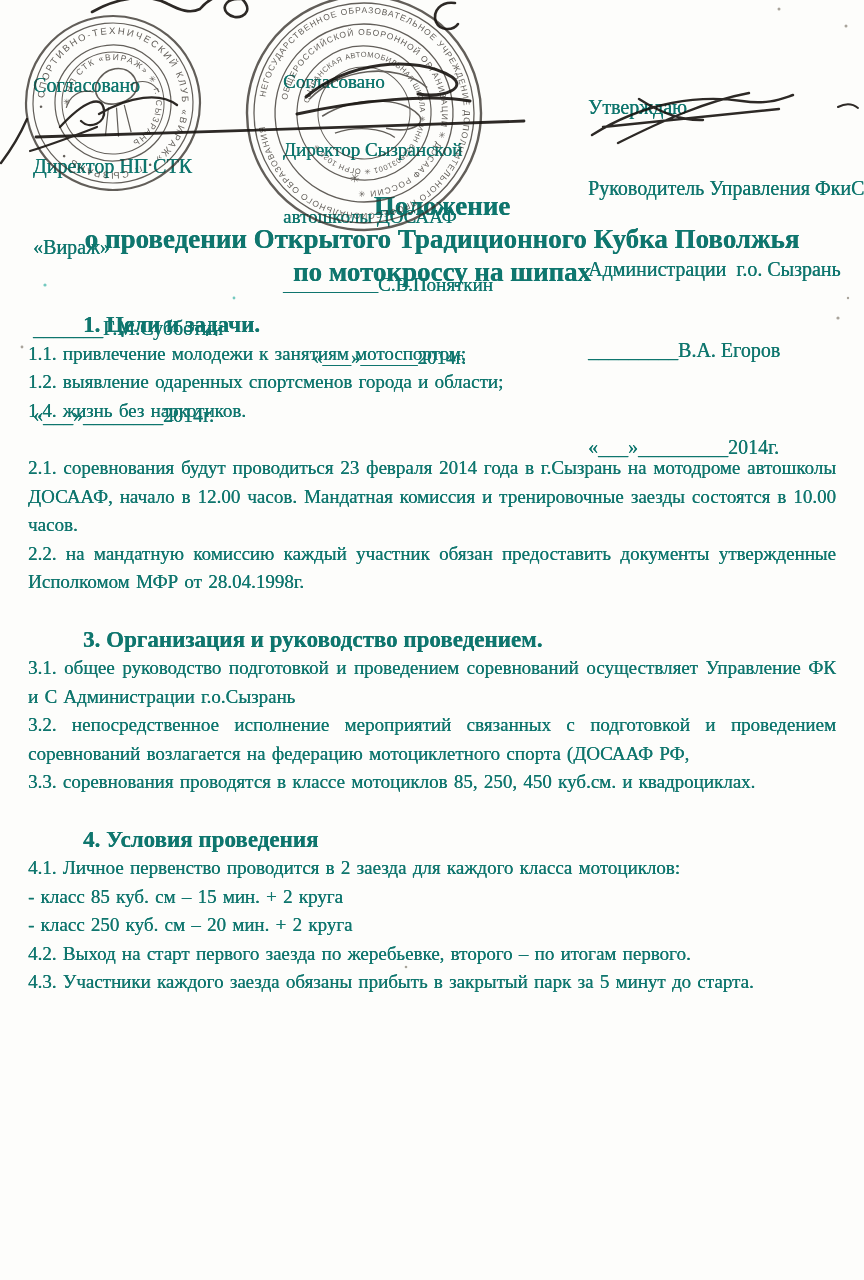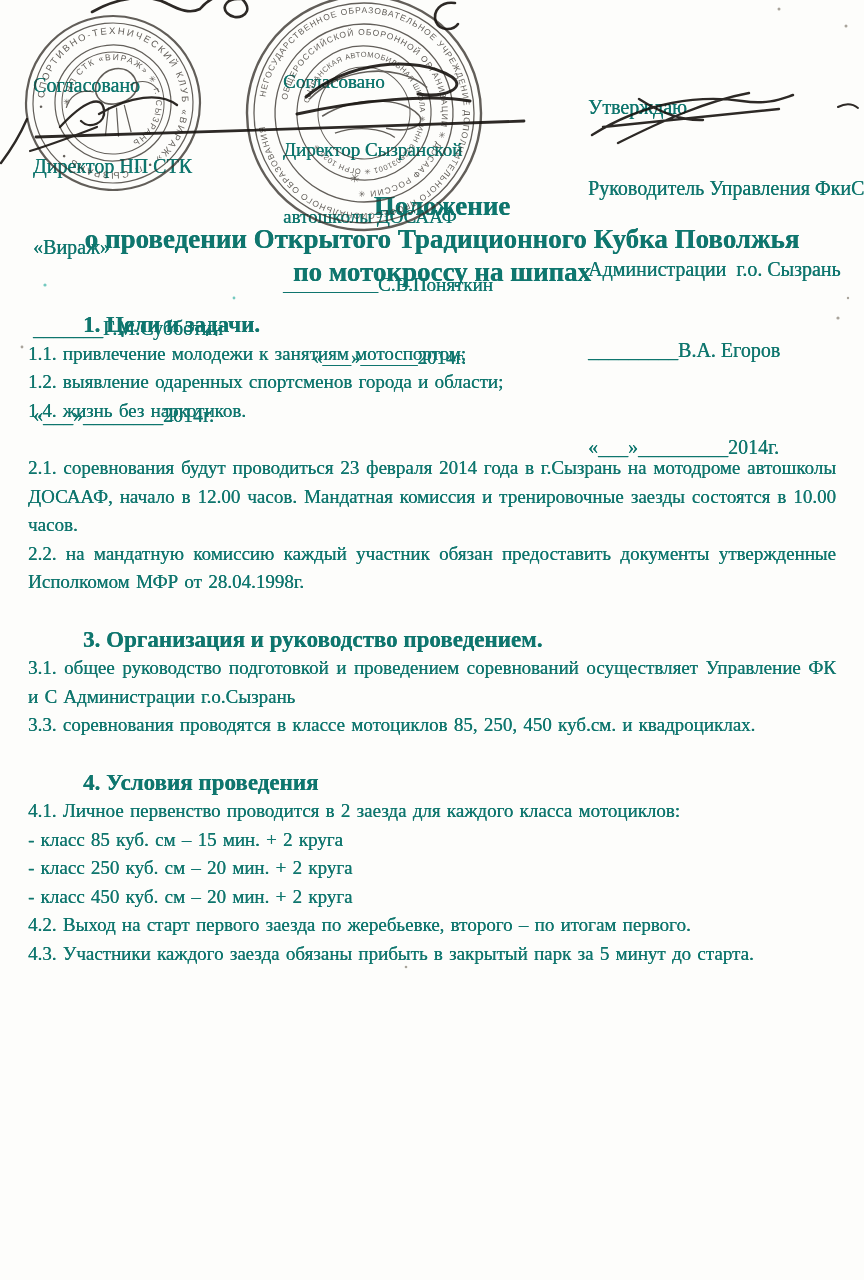--- a/index.html
+++ b/index.html
@@ -150,29 +150,29 @@
     </section>
 
     <section class="sec">
       <p>2.1. соревнования будут проводиться 23 февраля 2014 года  в г.Сызрань на мотодроме автошколы ДОСААФ, начало в 12.00 часов. Мандатная комиссия и тренировочные заезды состоятся в 10.00 часов.</p>
       <p>2.2. на мандатную комиссию каждый участник обязан предоставить документы утвержденные Исполкомом МФР от 28.04.1998г.</p>
     </section>
 
     <section class="sec">
       <h2>3. Организация и  руководство проведением.</h2>
       <p>3.1. общее руководство подготовкой и проведением соревнований осуществляет Управление ФК и  С Администрации г.о.Сызрань</p>
+      <p>3.2. непосредственное исполнение мероприятий связанных с подготовкой и проведением соревнований возлагается на федерацию мотоциклетного спорта (ДОСААФ РФ,</p>
       <p>3.3. соревнования проводятся в классе мотоциклов 85, 250, 450 куб.см. и квадроциклах.</p>
     </section>
 
     <section class="sec">
       <h2>4. Условия проведения</h2>
       <p>4.1. Личное первенство проводится в 2 заезда для каждого класса мотоциклов:</p>
       <p>- класс 85 куб. см – 15 мин. + 2 круга</p>
       <p>- класс 250 куб. см – 20 мин. + 2 круга</p>
-      <p>- класс 450 куб. см – 20 мин. + 2 круга</p>
       <p>4.2. Выход на старт первого заезда по жеребьевке, второго – по итогам первого.</p>
       <p>4.3. Участники каждого заезда обязаны прибыть в закрытый парк за 5 минут до старта.</p>
     </section>
 
   </main>
 
   <svg class="pen" width="864" height="1280" viewBox="0 0 864 1280">
     <g stroke="#17130f" fill="none" stroke-linecap="round" opacity="0.9">
       <path stroke-width="2.6" d="M92,12 C120,-4 150,-6 168,4 C180,10 190,14 200,9 C214,-8 238,-10 246,4 C252,15 236,22 227,13 C221,6 228,-2 240,-1"></path>
       <path stroke-width="2.6" d="M455,3 C441,1 432,11 436,22 C440,31 453,31 458,24"></path>

